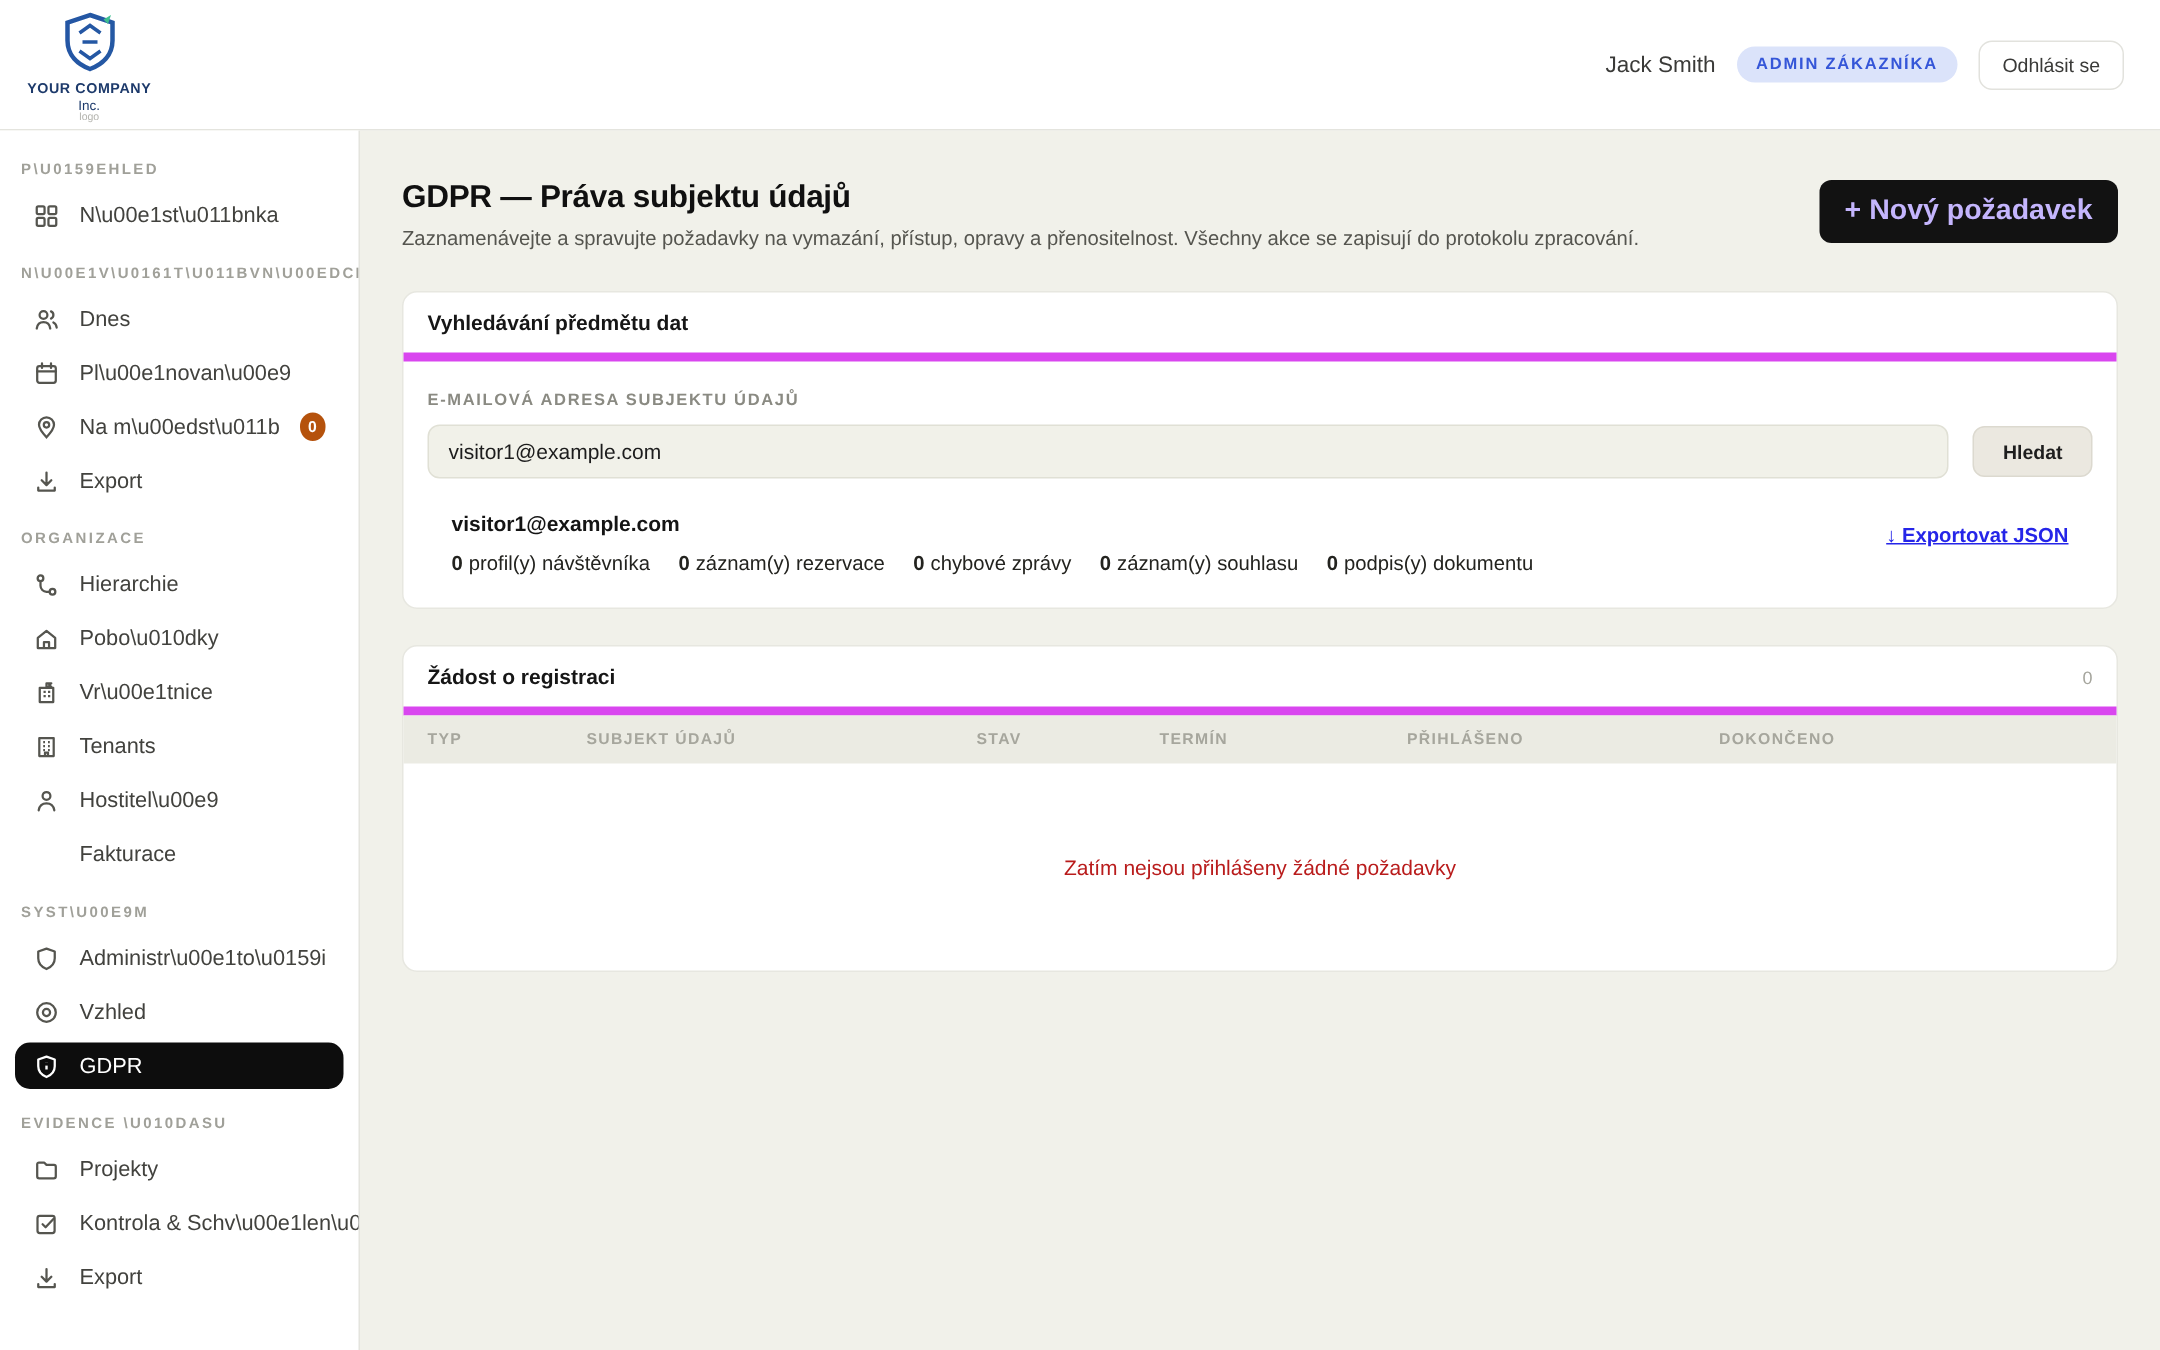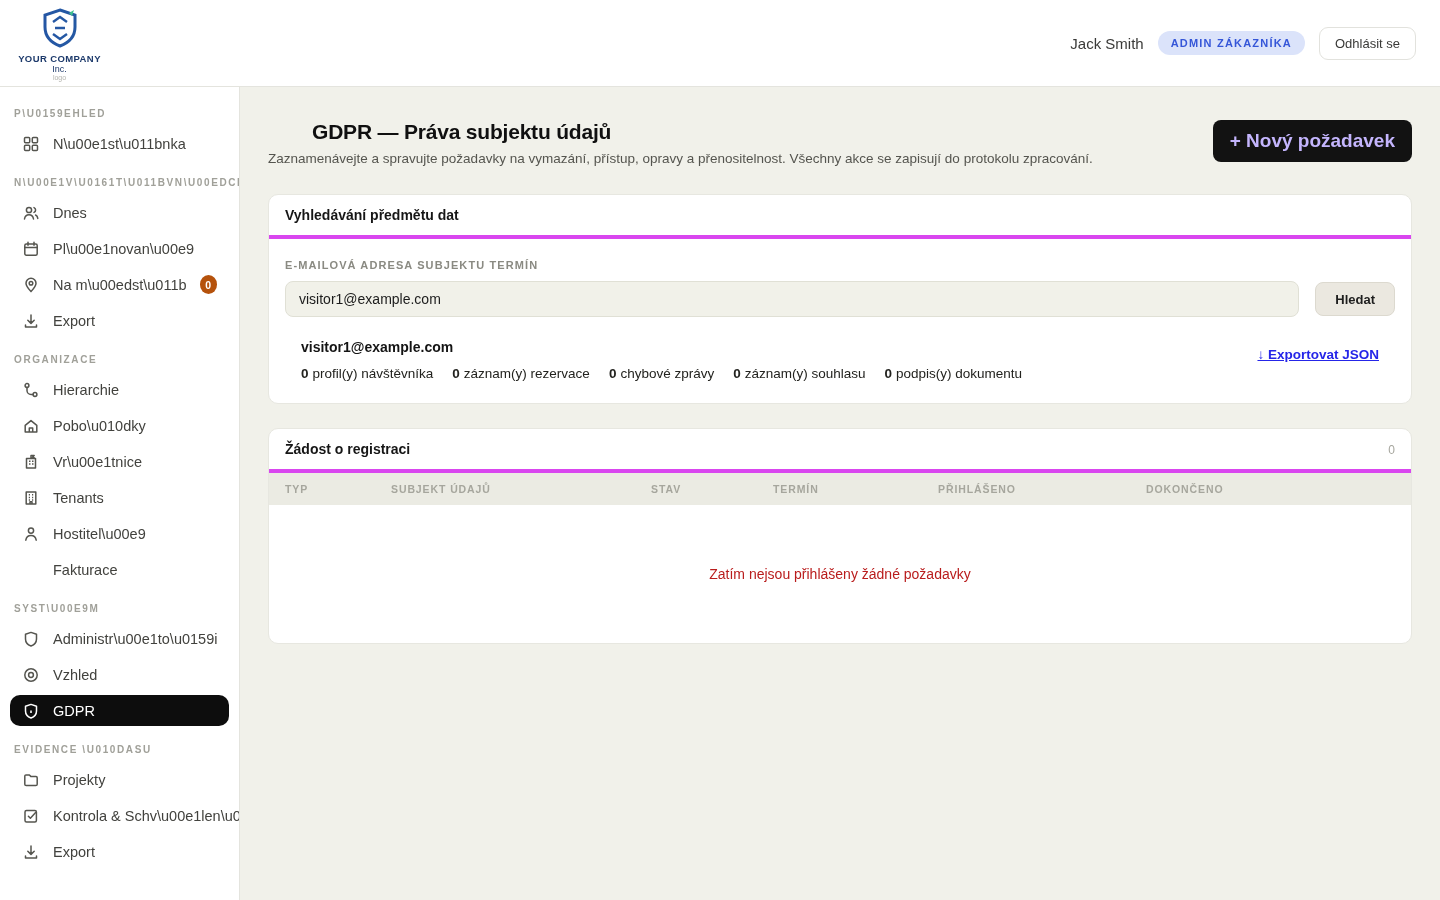--- a/index.html
+++ b/index.html
@@ -25,26 +25,26 @@
   .side-item { display:flex; align-items:center; gap:13px; margin:5px 10px; padding:6px 12px; height:31px; border-radius:10px; font-size:14.5px; color:#42423e; white-space:nowrap; cursor:pointer; }
   .side-item .ic { width:18px; height:18px; flex-shrink:0; display:flex; align-items:center; justify-content:center; color:#55554f; }
   .side-item.active { background:#0d0d0d; color:#fff; }
   .side-item.active .ic { color:#fff; }
   .side-badge { margin-left:auto; width:19px; height:19px; border-radius:50%; background:#b5520c; color:#fff; font-size:10.5px; font-weight:bold; display:flex; align-items:center; justify-content:center; }
   .ic svg { display:block; }
 
   
   .main { flex:1; padding:33px 28px 0; overflow:hidden; }
   .page-head { display:flex; justify-content:space-between; align-items:flex-start; }
-  .page-title { font-size:21px; font-weight:bold; color:#101010; letter-spacing:-.2px;margin-left:44px; }
+  .page-title { font-size:21px; font-weight:bold; color:#101010; letter-spacing:-.2px; }
   .page-sub { margin-top:7px; font-size:13.5px; color:#55554f; }
   .new-req-btn { background:#121212; color:#c4b5fd; border:none; border-radius:8px; padding:10px 17px; font-size:19px; font-weight:bold; font-family:inherit; cursor:pointer; }
 
   .card { background:#fff; border:1px solid #e7e7e0; border-radius:10px; }
-  .card-head { display:flex; justify-content:space-between; align-items:flex-end; padding:12px 16px; border-bottom:4px solid #d946ef; font-size:14px; font-weight:bold; color:#161616; }
+  .card-head { display:flex; justify-content:space-between; align-items:flex-end; padding:12px 16px; border-bottom:6px solid #d946ef; font-size:14px; font-weight:bold; color:#161616; }
   .card1 { margin-top:28px; }
   .card1-body { padding:20px 16px 22px; }
   .field-label { font-size:11px; font-weight:bold; letter-spacing:1.1px; color:#8a8a82; margin-bottom:10px; }
   .search-row { display:flex; gap:16px; align-items:center; }
   .email-input { flex:1; height:36px; background:#f1f1e9; border:1px solid #e0e0d5; border-radius:8px; padding:0 13px; font-size:14px; color:#1c1c1c; font-family:inherit; }
   .search-btn { height:34px; padding:0 19px; background:#ebe8e0; border:1px solid #dcd9cf; border-radius:8px; font-size:13px; font-weight:bold; color:#1e1e1e; font-family:inherit; cursor:pointer; }
   .result-row { margin-top:22px; display:flex; justify-content:space-between; align-items:flex-start; padding:0 16px; }
   .result-email { font-size:14px; font-weight:bold; color:#141414; }
   .stats-row { margin-top:11px; display:flex; gap:19px; font-size:13.5px; color:#23231f; }
   .stat b { margin-right:4px; }
@@ -256,21 +256,21 @@
         <p class="page-sub">Zaznamenávejte a spravujte požadavky na vymazání, přístup, opravy a přenositelnost. Všechny akce se zapisují do protokolu zpracování.</p>
       </div>
       <button class="new-req-btn">+ Nový požadavek</button>
     </div>
 
     <section class="card card1">
       <div class="card-head">
         <span>Vyhledávání předmětu dat</span>
       </div>
       <div class="card1-body">
-        <div class="field-label">E-MAILOVÁ ADRESA SUBJEKTU TERMÍN</div>
+        <div class="field-label">E-MAILOVÁ ADRESA SUBJEKTU ÚDAJŮ</div>
         <div class="search-row">
           <input class="email-input" type="text" value="visitor1@example.com" style="">
           <button class="search-btn">Hledat</button>
         </div>
         <div class="result-row">
           <div>
             <div class="result-email">visitor1@example.com</div>
             <div class="stats-row">
               <span class="stat"><b>0</b><span>profil(y) návštěvníka</span></span>
               <span class="stat"><b>0</b><span>záznam(y) rezervace</span></span>

